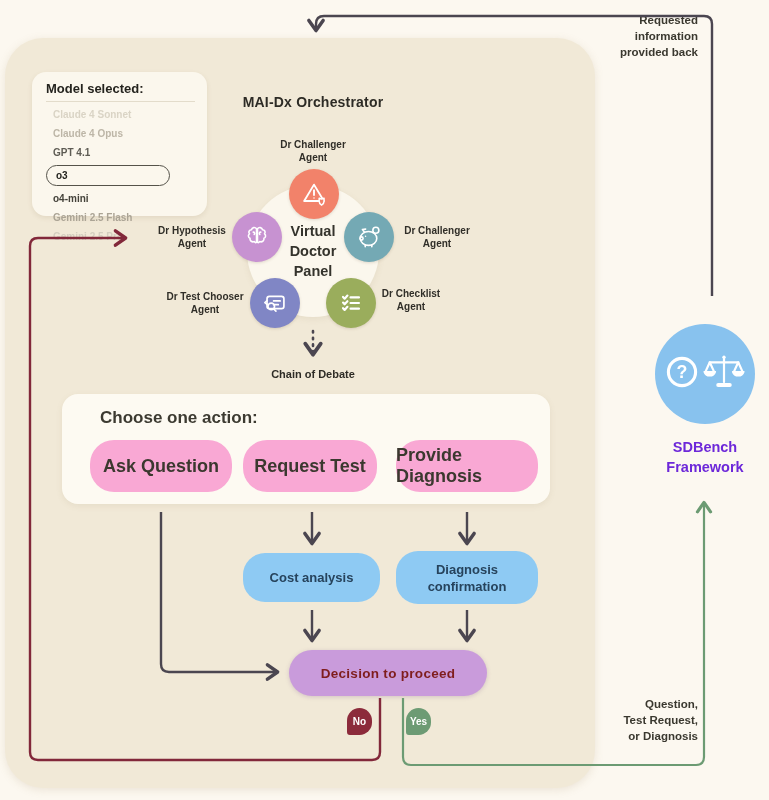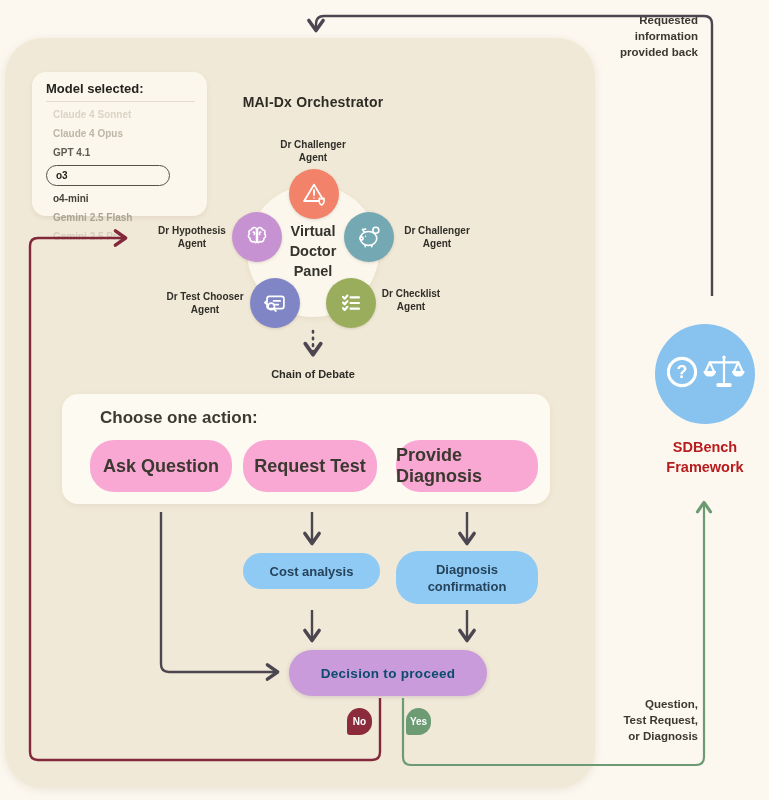--- a/index.html
+++ b/index.html
@@ -118,28 +118,28 @@
   .pill-request { left:243px; top:440px; width:134px; }
   .pill-provide { left:396px; top:440px; width:142px; }
 
   .proc {
     border-radius:22px; background:#8ECAF3;
     display:flex; align-items:center; justify-content:center;
     text-align:center;
     font-size:13px; font-weight:700; color:#26435C;
     line-height:17px;
   }
-  .proc-cost { left:243px; top:553px; width:137px; height:36px; }
+  .proc-cost { left:243px; top:553px; width:137px; height:49px; }
   .proc-diag { left:396px; top:551px; width:142px; height:53px; padding:0 26px; }
 
   .decision {
     left:289px; top:650px; width:198px; height:46px;
     border-radius:23px; background:#C99BDB;
     display:flex; align-items:center; justify-content:center;
-    font-size:13.5px; font-weight:600; color:#0c4a6e;
+    font-size:13.5px; font-weight:600; color:#7f1d1d;
     letter-spacing:0.3px;
     box-shadow:0 1px 4px rgba(120,80,140,0.25);
   }
 
   .badge {
     height:27px;
     display:flex; align-items:center; justify-content:center;
     font-size:10px; font-weight:700; color:#FFFFFF;
     border-radius:13px 13px 13px 3px;
   }
@@ -147,21 +147,21 @@
   .badge-yes { left:406px; top:708px; width:25px; background:#6D9B74; }
 
   
   .sdb-circle {
     left:655px; top:324px; width:100px; height:100px;
     background:#88C2EE; border-radius:50%;
     display:flex; align-items:center; justify-content:center; gap:3px;
   }
   .sdb-label {
     left:640px; top:438px; width:130px; text-align:center;
-    font-size:14.5px; font-weight:600; color:#b91c1c; line-height:19.5px;
+    font-size:14.5px; font-weight:600; color:#6d28d9; line-height:19.5px;
   }
 
   .note {
     width:104px; text-align:right;
     font-size:11.5px; font-weight:700; color:#3A382F; line-height:16px;
   }
   .note-top    { left:594px; top:12px;  }
   .note-bottom { left:594px; top:696px; }
 
   svg.overlay {

